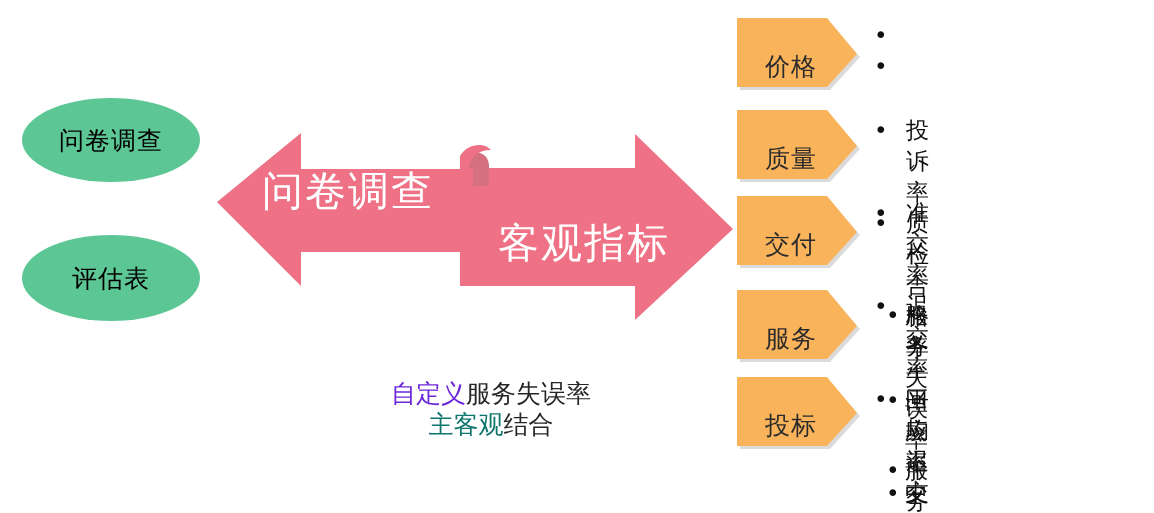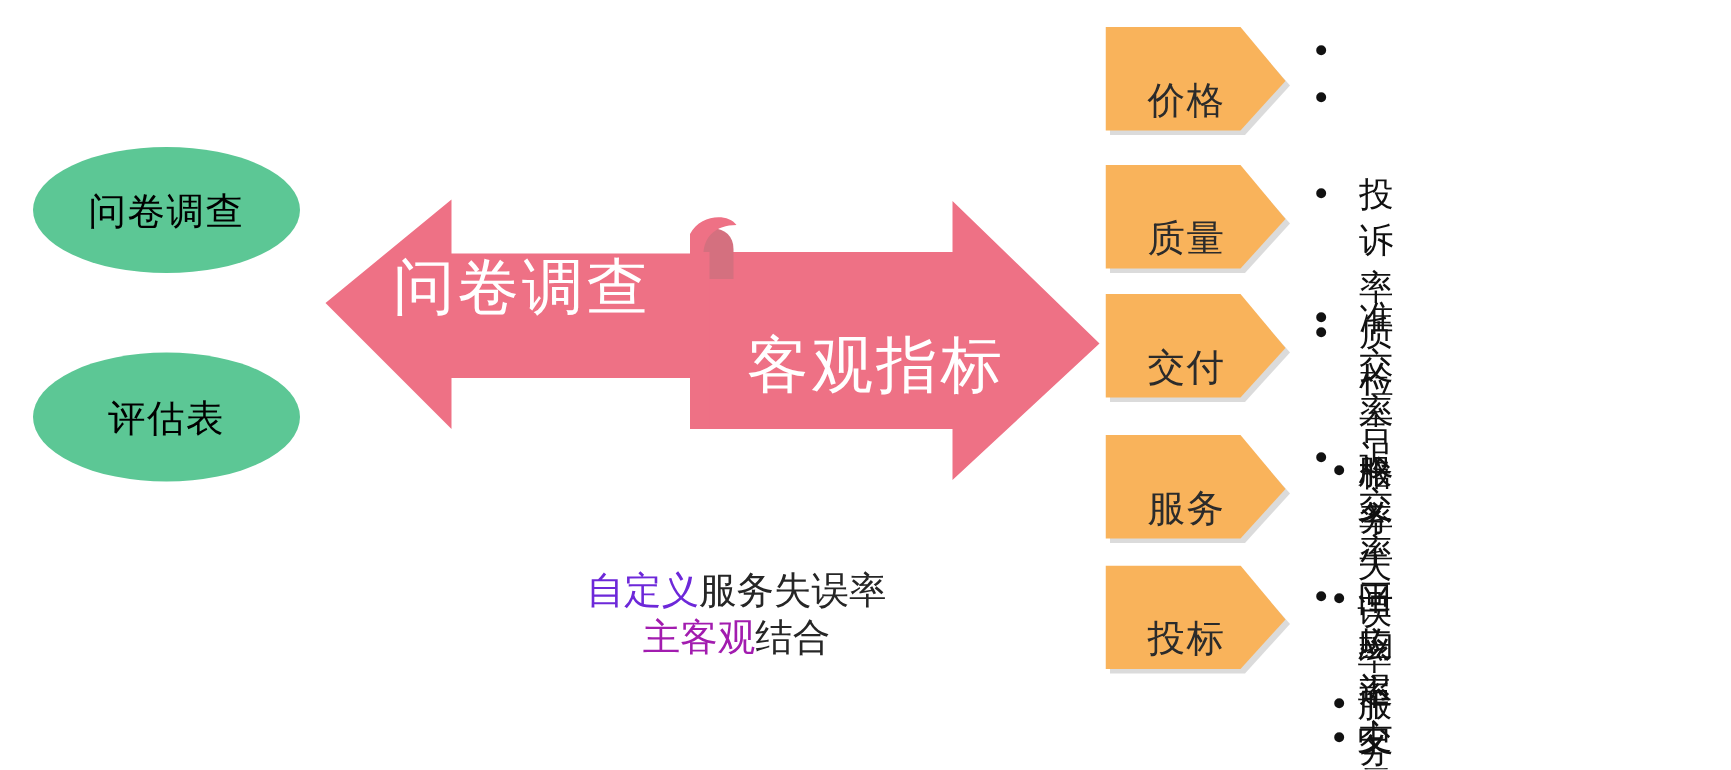--- a/index.html
+++ b/index.html
@@ -72,21 +72,21 @@
     top: 378px;
     width: 418px;
     text-align: center;
     font-family: "DejaVu Sans", "Liberation Sans", sans-serif;
     font-size: 25px;
     line-height: 31px;
     color: #262626;
   }
   #caption .line { white-space: nowrap; }
   .hl-orange { color: #6d28d9; }
-  .hl-green  { color: #a21caf; }
+  .hl-green  { color: #0f766e; }
 
   
   .cat-row {
     position: absolute;
     left: 737px;
   }
   .chev {
     position: absolute;
     left: 0;
     top: 0;

